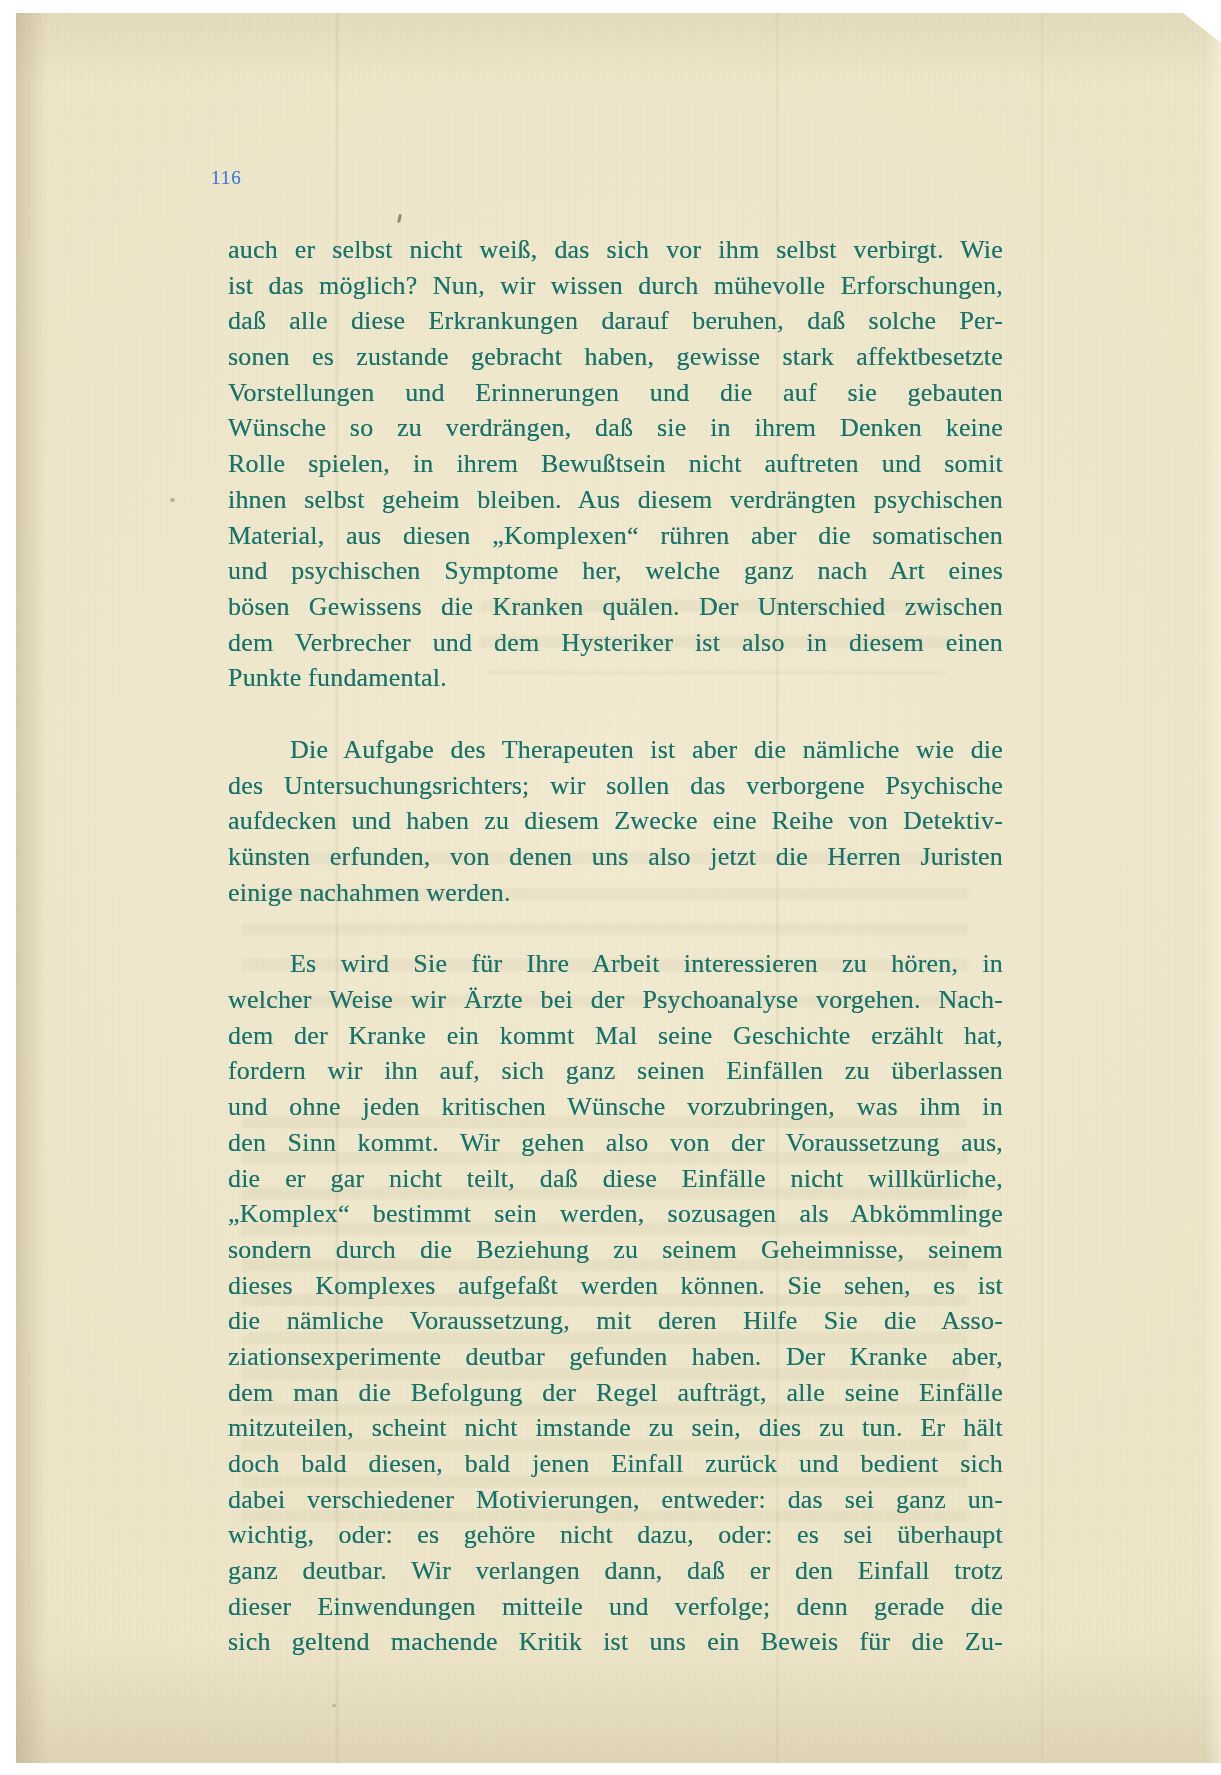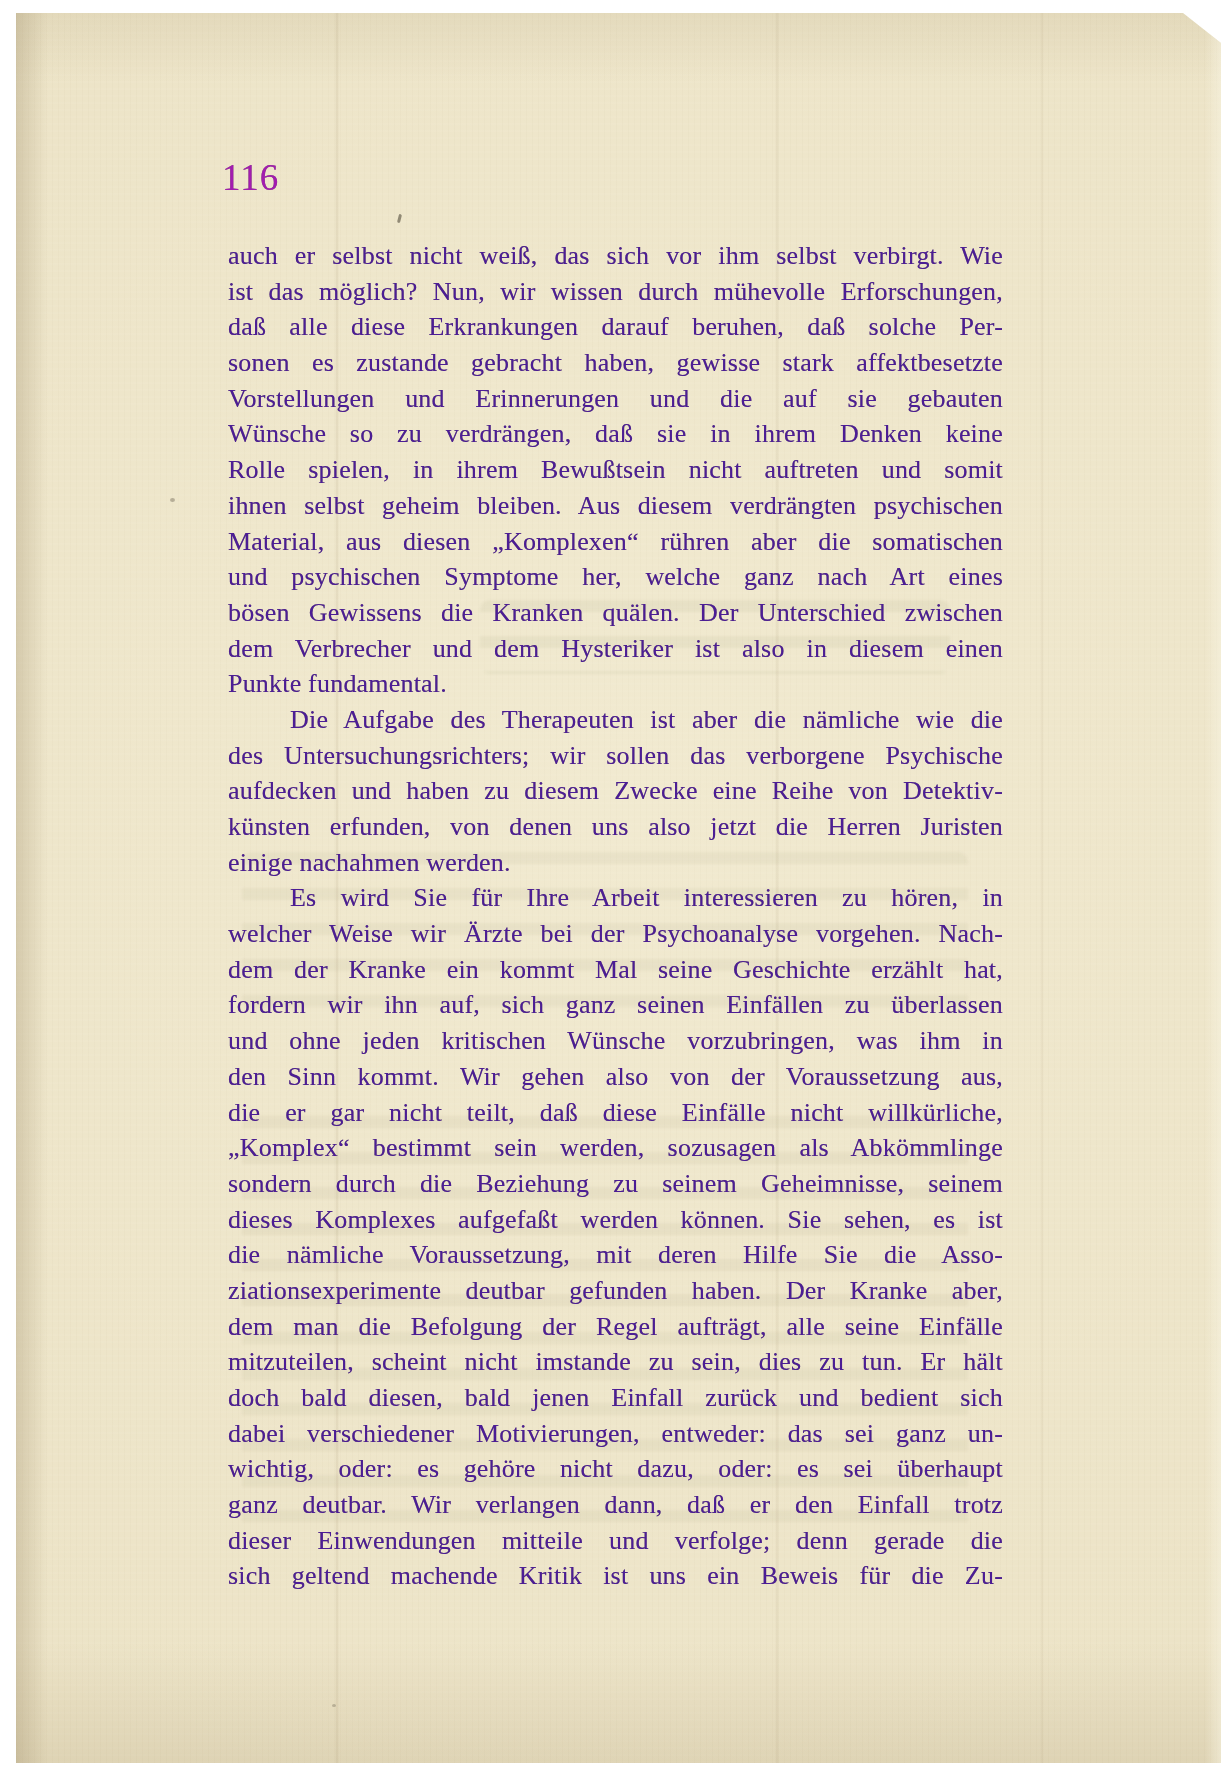--- a/index.html
+++ b/index.html
@@ -50,47 +50,47 @@
   #ghost-3 { left: 242px; top: 1116px; width: 726px; height: 198px; opacity:.8; }
   #ghost-4 { left: 242px; top: 1332px; width: 726px; height: 214px; opacity:.75; }
   
   .speck { position: absolute; background: rgba(70,62,48,.55); z-index: 4; }
   #speck-1 { left: 398px; top: 214px; width: 3px; height: 9px; border-radius: 2px; transform: rotate(14deg); }
   #speck-2 { left: 170px; top: 498px; width: 5px; height: 4px; border-radius: 50%; opacity:.6; }
   #speck-3 { left: 332px; top: 1704px; width: 4px; height: 3px; border-radius: 50%; opacity:.5; }
 
   .page-number {
     position: absolute;
-    left: 222px; top: 163px;
-    font-size: 37px; line-height: 30px;
-    color: #a21caf;
+    left: 211px; top: 163px;
+    font-size: 19px; line-height: 30px;
+    color: #3b82f6;
     letter-spacing: 1px;
     z-index: 5;
     text-shadow: 0 0 .6px rgba(47,42,35,.55);
   }
   .text-block {
     position: absolute;
-    left: 228px; top: 238px;
+    left: 228px; top: 232px;
     width: 775px;
     z-index: 5;
-    color: #4c1d95;
+    color: #0f766e;
   }
   .para { margin: 0; padding: 0; }
   .line {
     height: 35.7px;
     line-height: 35.7px;
     font-size: 26px;
     letter-spacing: .2px;
     white-space: normal;
     text-align: justify;
     text-align-last: justify;
     text-justify: inter-word;
     text-shadow: 0 0 .6px rgba(51,45,36,.5);
   }
-  .line.indent { padding-left: 62px; }
+  .line.indent { padding-left: 62px; margin-top: 36px; }
   .line.endline { text-align-last: left; }
 </style>
 </head>
 <body>
 
 <div class="paper"></div>
 
 <div class="crease" id="crease-1"></div>
 <div class="crease" id="crease-2"></div>
 <div class="crease" id="crease-3"></div>

